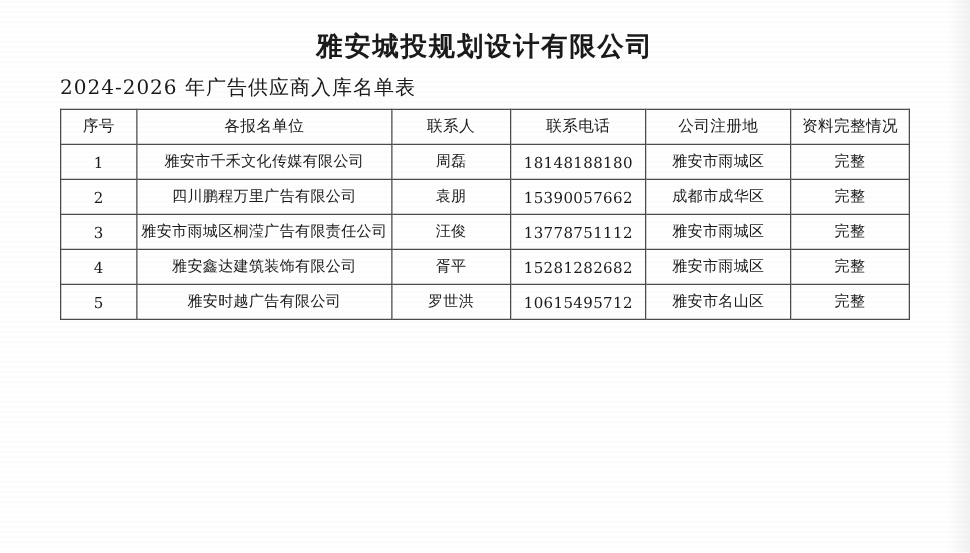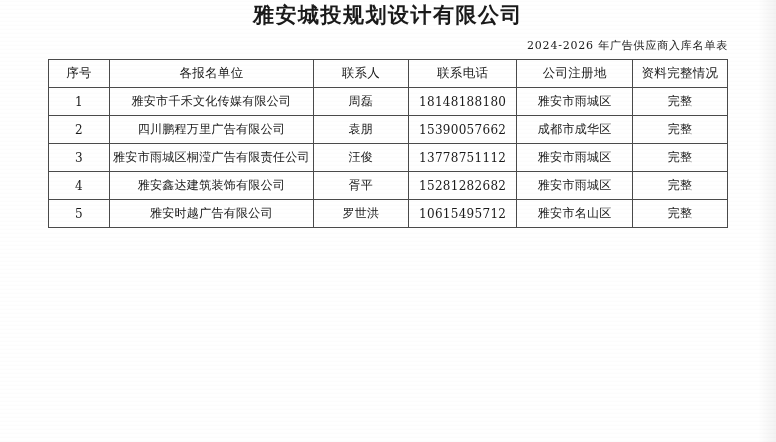--- a/index.html
+++ b/index.html
@@ -16,20 +16,21 @@
   }
   .page {
     position: relative;
     width: 776px;
     height: 442px;
     box-sizing: border-box;
     padding: 0 48px;
   }
   .title-block {
     text-align: center;
+    padding-top: 22px;
   }
   .doc-title-line1 {
     font-size: 21px;
     font-weight: bold;
     letter-spacing: 1.5px;
     line-height: 30px;
   }
   .doc-title-line2 {
     font-size: 21px;
     font-weight: bold;
@@ -45,22 +46,22 @@
   }
   .body-para {
     font-size: 15px;
     line-height: 28px;
     text-indent: 2em;
     letter-spacing: 0.6px;
     text-align: justify;
     margin-top: 4px;
   }
   .table-caption {
-    text-align: right;
-    font-size: 11px;
+    text-align: left;
+    font-size: 16px;
     letter-spacing: 0.8px;
     margin-top: 8px;
     margin-bottom: 6px;
   }
   table.roster {
     width: 100%;
     border-collapse: collapse;
     table-layout: fixed;
     font-size: 12px;
   }

